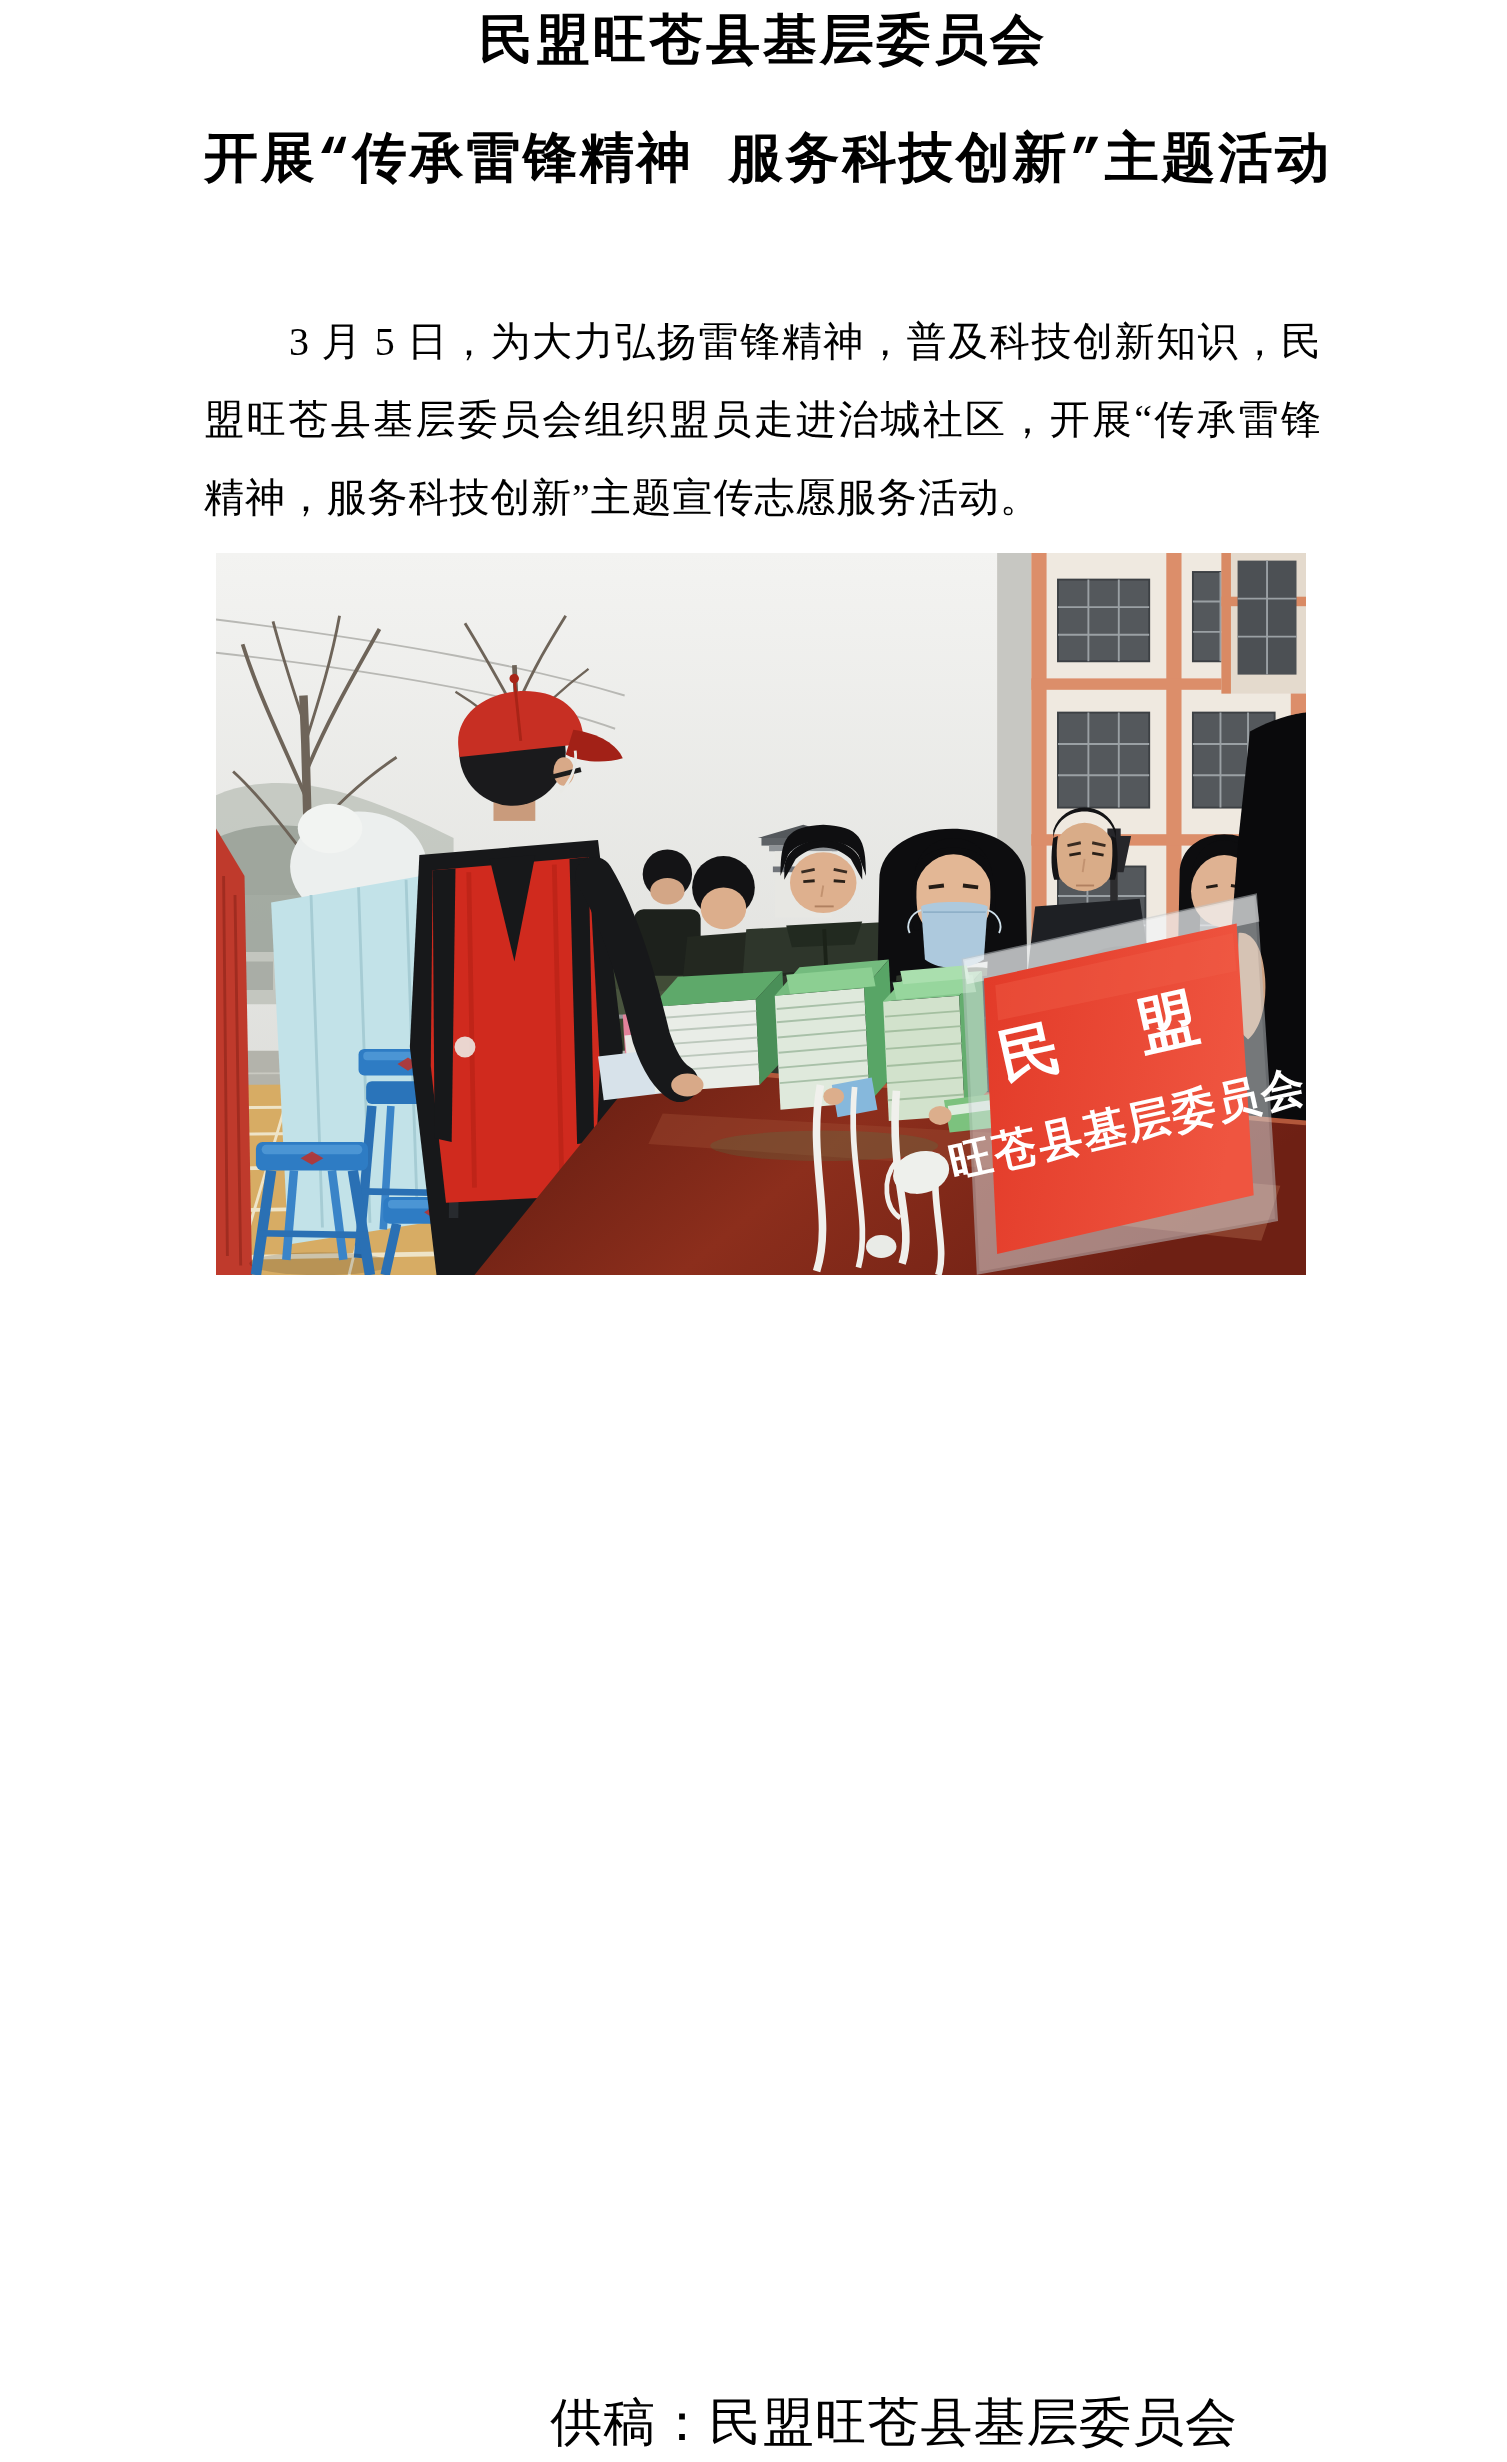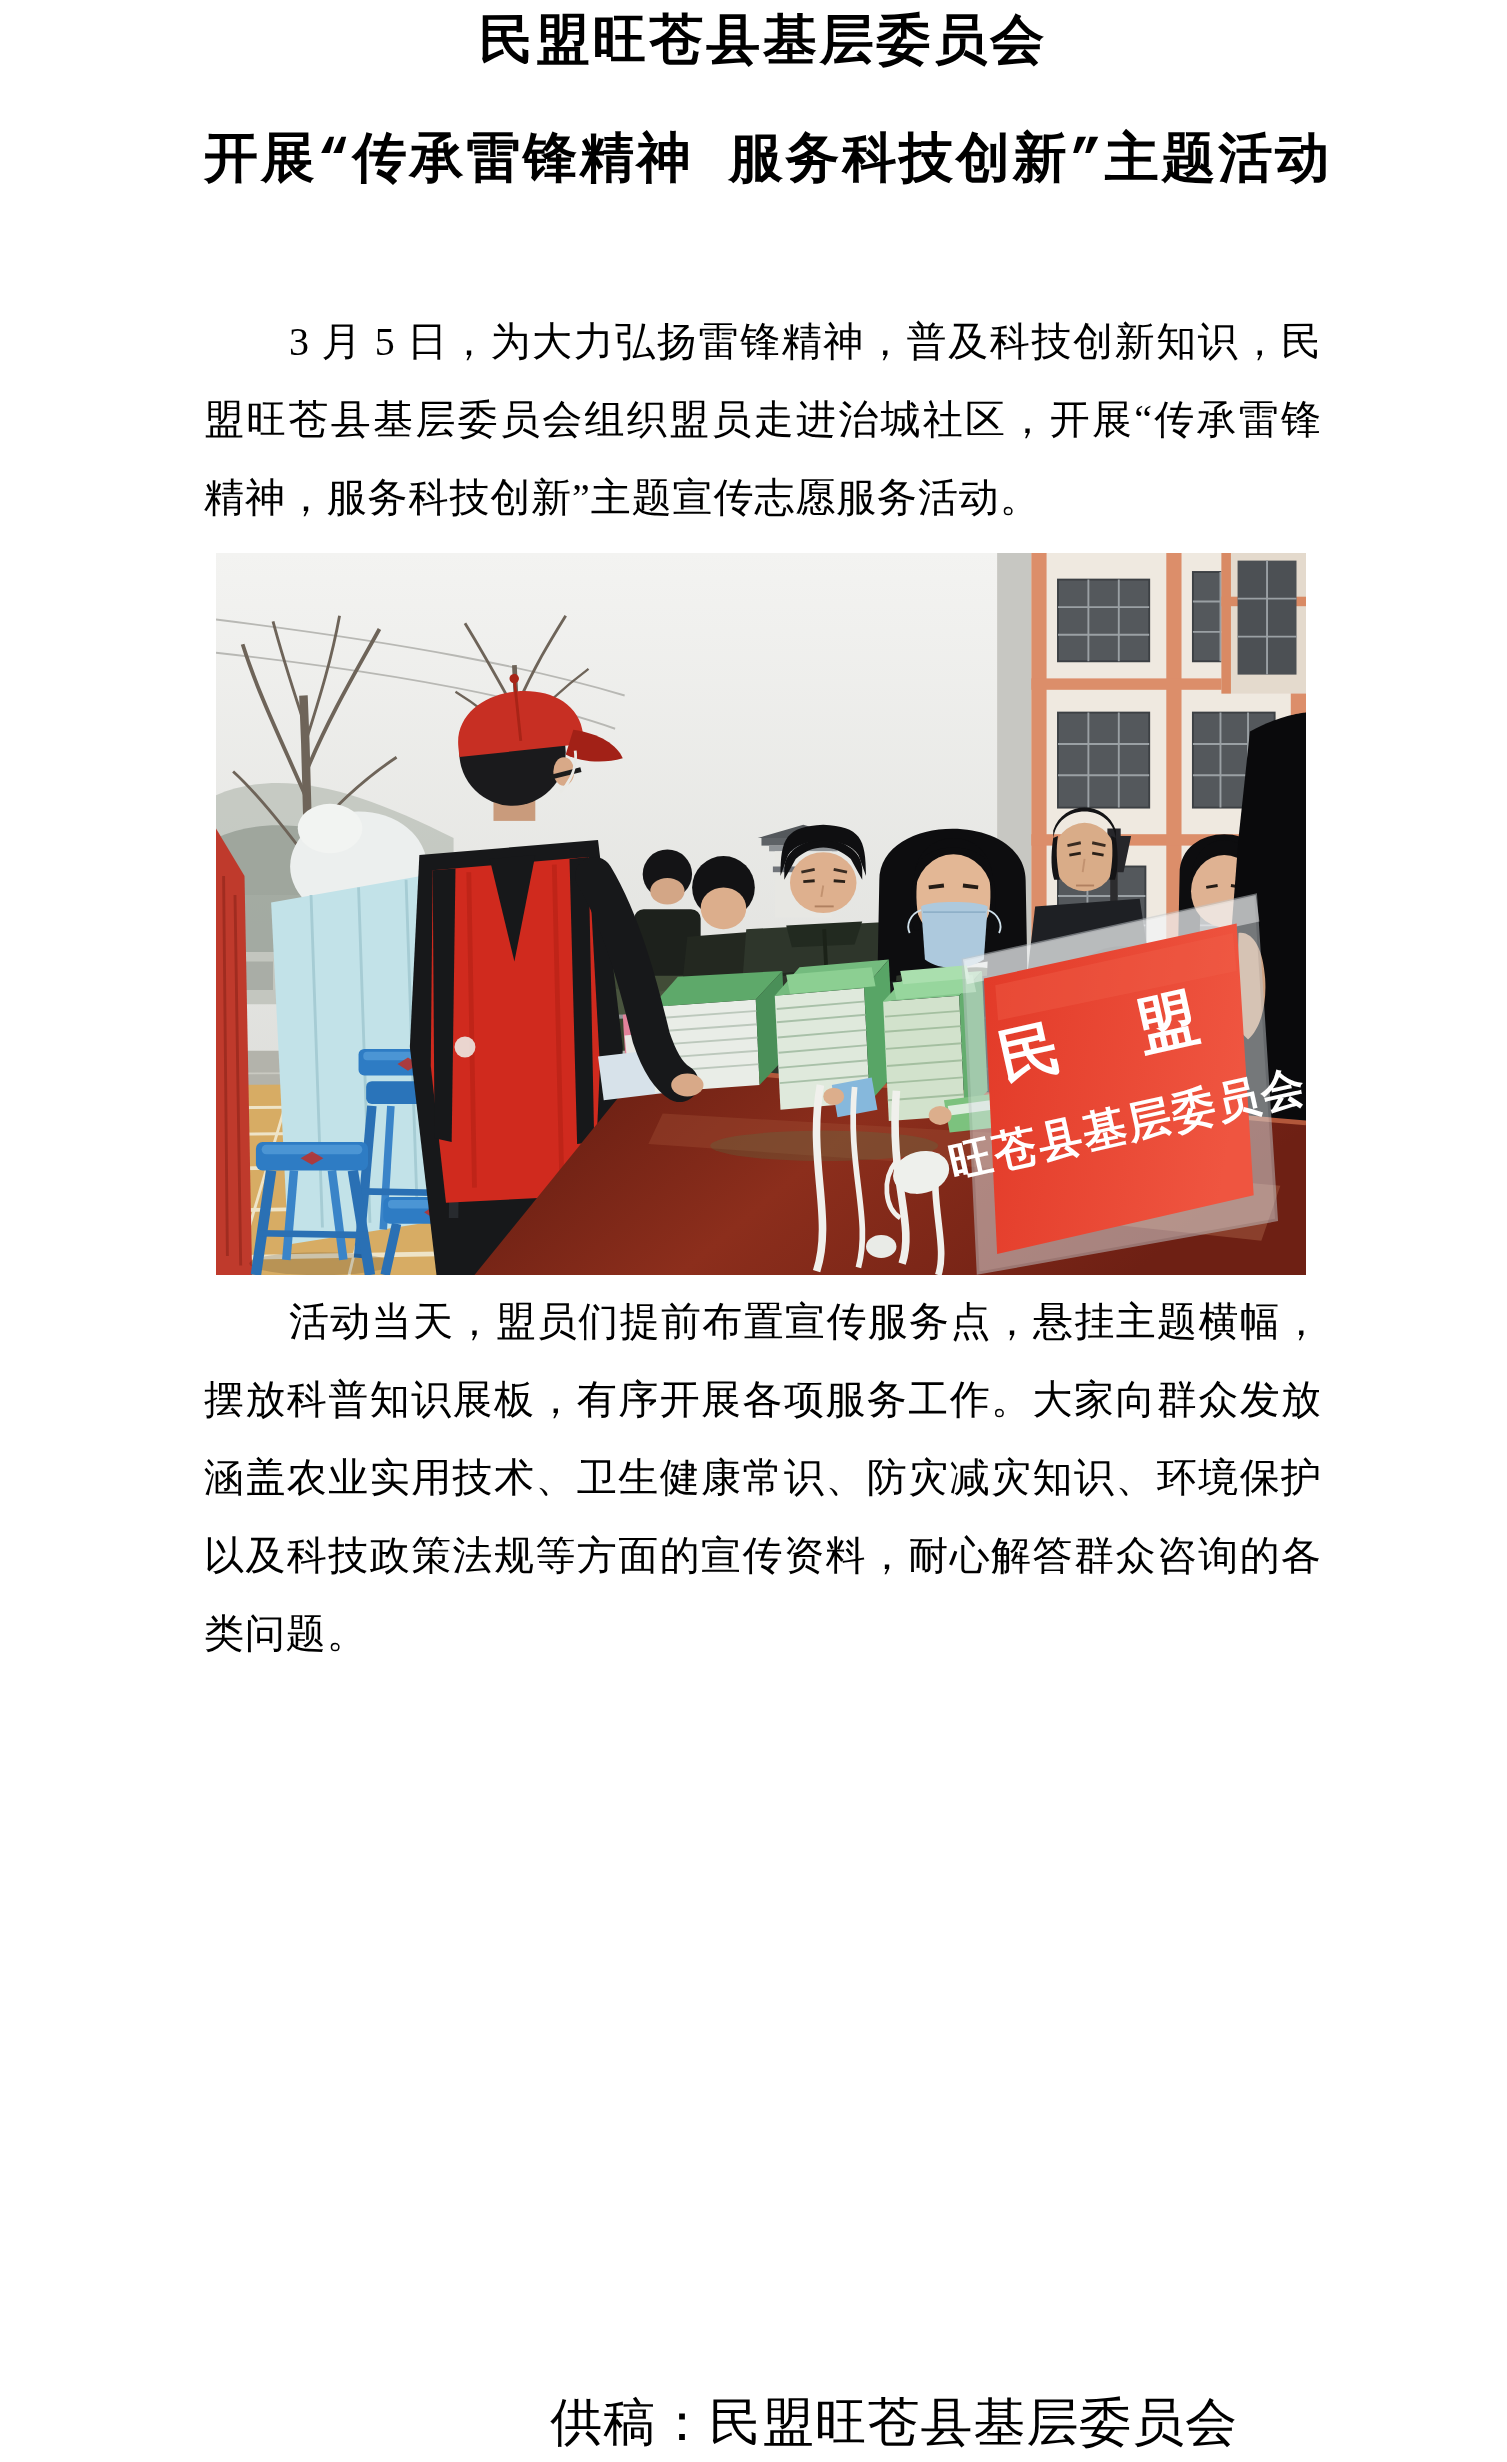--- a/index.html
+++ b/index.html
@@ -430,19 +430,18 @@
       </g>
 
       <g>
         <path d="M398,340 C428,390 446,460 458,510 C468,540 478,552 488,558" stroke="#17181a" stroke-width="40" fill="none" stroke-linecap="round"></path>
         <ellipse cx="496" cy="560" rx="17" ry="12" fill="#d8a988"></ellipse>
       </g>
     </svg>
   </div>
 
   <div class="bodyblock paras2">
-    <p>活动当天，盟员们提前布置宣传服务点，悬挂主题横幅，摆放科普知识展板，有序开展各项服务工作。大家向群众发放涵盖农业实用技术、卫生健康常识、防灾减灾知识、环境保护以及科技政策法规等方面的宣传资料，耐心解答群众咨询的各类问题。</p>
   </div>
 
   <div class="byline">供稿：民盟旺苍县基层委员会</div>
 
 </div>
 
 
 </body></html>

